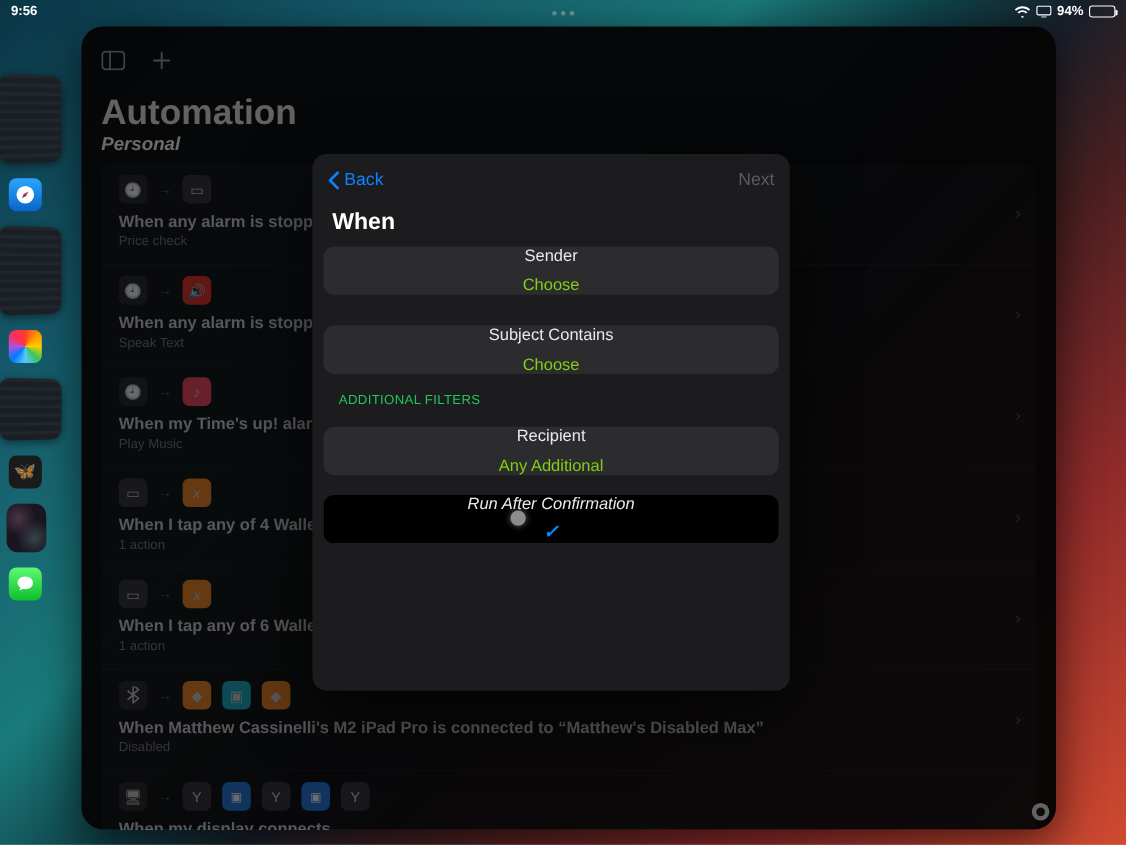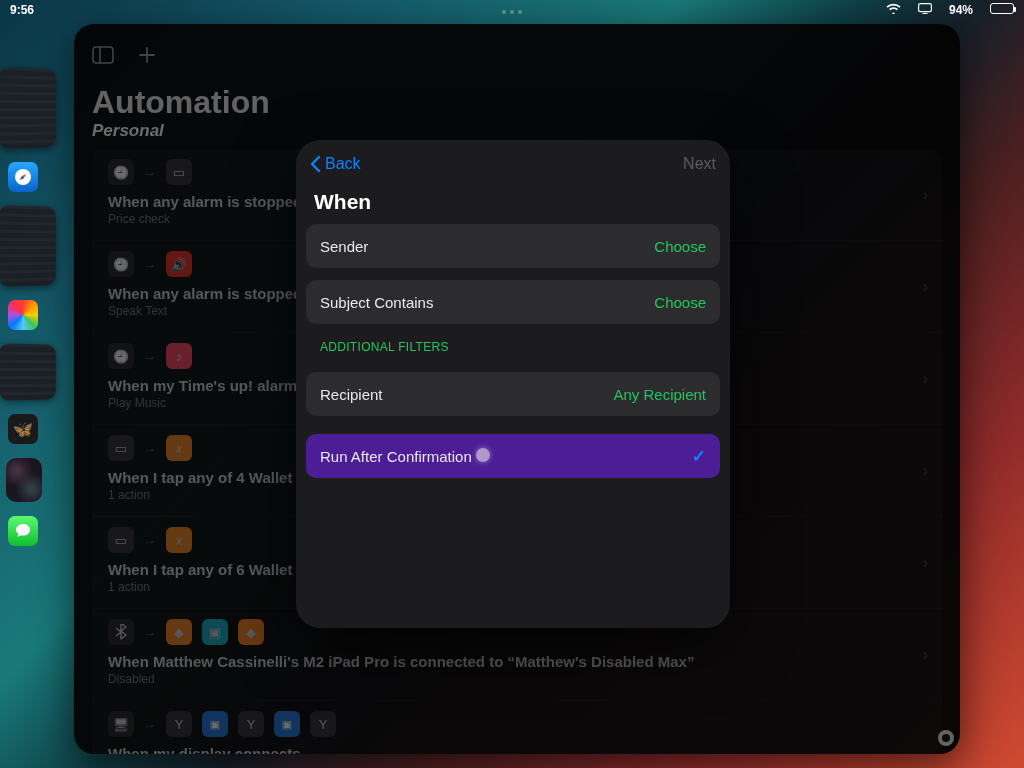--- a/index.html
+++ b/index.html
@@ -5,21 +5,21 @@
   * { box-sizing: border-box; margin: 0; padding: 0; font-family: -apple-system, BlinkMacSystemFont, "Helvetica Neue", sans-serif; -webkit-font-smoothing: antialiased; }
   html, body { width: 1024px; height: 768px; overflow: hidden; }
   body {
     background: linear-gradient(135deg, #0a3545 0%, #155a6b 20%, #1a7a7a 38%, #0f4048 48%, #17202a 55%, #4a1f20 65%, #8d2a2a 80%, #d04a30 100%);
     position: relative;
     color: #fff;
   }
 
   
   .statusbar { position: absolute; top: 0; left: 0; right: 0; height: 20px; display: flex; justify-content: space-between; align-items: center; padding: 0 10px; font-size: 12px; font-weight: 600; color: #fff; z-index: 30; }
-  .statusbar .right { display: flex; align-items: flex-start; gap: 17px; }
+  .statusbar .right { display: flex; align-items: center; gap: 5px; }
   .wifi-icon, .cast-icon { display:inline-flex; }
   .battery { width: 24px; height: 11px; border: 1px solid #fff; border-radius: 3px; position: relative; }
   .battery::after { content: ""; position: absolute; right: -3px; top: 3px; width: 2px; height: 5px; background: #fff; border-radius: 0 1px 1px 0; }
   .battery .fill { background: #fff; width: 94%; height: 100%; border-radius: 1px; }
 
   
   .mt-dots { position: absolute; top: 10px; left: 50%; transform: translateX(-50%); display: flex; gap: 4px; z-index: 30; opacity: .55;}
   .mt-dots span { width: 4px; height: 4px; background: #aaa; border-radius: 50%; }
 
   
@@ -54,37 +54,37 @@
   .badge.pink { background:#f84d6a;}
   .badge.orange { background:#f0882a;}
   .badge.gray { background:#3a3a40;}
   .badge.teal { background:#1fb1c7;}
   .arrow { color:#6a6a70; font-size: 12px;}
   .auto-row h3 { font-size: 15px; font-weight: 600; color:#cfcfd3; margin-top: 8px;}
   .auto-row .sub { font-size: 12px; color:#7d7d83; margin-top: 2px;}
   .chev-r { position:absolute; right: 14px; top: 50%; transform: translateY(-50%); color:#4f4f55; font-size: 16px;}
 
   
-  .sheet { position: absolute; left: 296px; top: 140px; width: 434px; height: 488px; background: #1c1c1e; border-radius: 24px; z-index: 20; box-shadow: 0 20px 60px rgba(0,0,0,.6); padding: 0 0 10px; overflow:hidden;}
+  .sheet { position: absolute; left: 284px; top: 140px; width: 434px; height: 488px; background: #1c1c1e; border-radius: 13px; z-index: 20; box-shadow: 0 20px 60px rgba(0,0,0,.6); padding: 0 0 10px; overflow:hidden;}
   .sheet-nav { display:flex; align-items:center; justify-content:space-between; height: 48px; padding: 0 14px; }
   .navbtn { display:flex; align-items:center; gap:4px; font-size: 16px; }
   .navbtn.back { color:#0a84ff; }
   .navbtn.next { color:#5b5b60; }
   .sheet h2 { font-size: 21px; font-weight: 700; padding: 2px 18px 10px; }
 
   .group { margin: 0 10px; background: #2c2c2e; border-radius: 10px; overflow:hidden; }
-  .grow { display:flex; align-items:center; justify-content:space-between; height: 44px; padding: 0 14px; border-top: 1px solid rgba(255,255,255,.06); font-size: 15px;}
+  .grow { display:flex; align-items:center; justify-content:space-between; height: 44px; padding: 0 14px; border-top: 1px solid rgba(255,255,255,.06); font-size: 15px; flex-direction: column;}
   .grow:first-child { border-top:none;}
   .grow .label { color:#e9e9ec; }
-  .grow .val { color:#22c55e; }
+  .grow .val { color:#84cc16; }
   .ghead { font-size: 12px; color:#22c55e; padding: 16px 24px 6px; letter-spacing: .3px; text-transform: uppercase;}
   .group + .group { margin-top: 12px; }
 
   .runopt { position:relative; }
-  .runopt.sel { background:#4c1d95; }
+  .runopt.sel { background:#000000;font-style:italic; }
   .check { color:#0a84ff; font-size: 17px; font-weight:600;}
   .cursor { position:absolute; left: 170px; top: 14px; width: 14px; height: 14px; border-radius:50%; background: rgba(255,255,255,.55); box-shadow: 0 0 6px rgba(255,255,255,.4);}
 
   
   .scroll-ind { position:absolute; right: 6px; bottom: 8px; width: 16px; height: 16px; border-radius: 50%; background: rgba(255,255,255,.92); display:flex; align-items:center; justify-content:center;}
   .scroll-ind::after { content:""; width: 8px; height:8px; border-radius:50%; background:#1c1c1e;}
 
   svg { display:block; }
 </style>
 </head>
@@ -257,34 +257,34 @@
   </div>
   <h2>When</h2>
 
   <div class="group">
     <div class="grow">
       <span class="label">Sender</span>
       <span class="val">Choose</span>
     </div>
   </div>
 
-  <div class="group" style="margin-top:12px">
+  <div class="group" style="margin-top:28px">
     <div class="grow">
       <span class="label">Subject Contains</span>
       <span class="val">Choose</span>
     </div>
   </div>
 
   <div class="ghead">Additional Filters</div>
 
 
   <div class="group" style="margin-top:12px">
     <div class="grow">
       <span class="label">Recipient</span>
-      <span class="val">Any Recipient</span>
+      <span class="val">Any Additional</span>
     </div>
   </div>
 
   <div class="group" style="margin-top:18px">
     <div class="grow runopt sel">
       <span class="label">Run After Confirmation</span>
       <span class="check">✓</span>
       <span class="cursor"></span>
     </div>
   </div>

